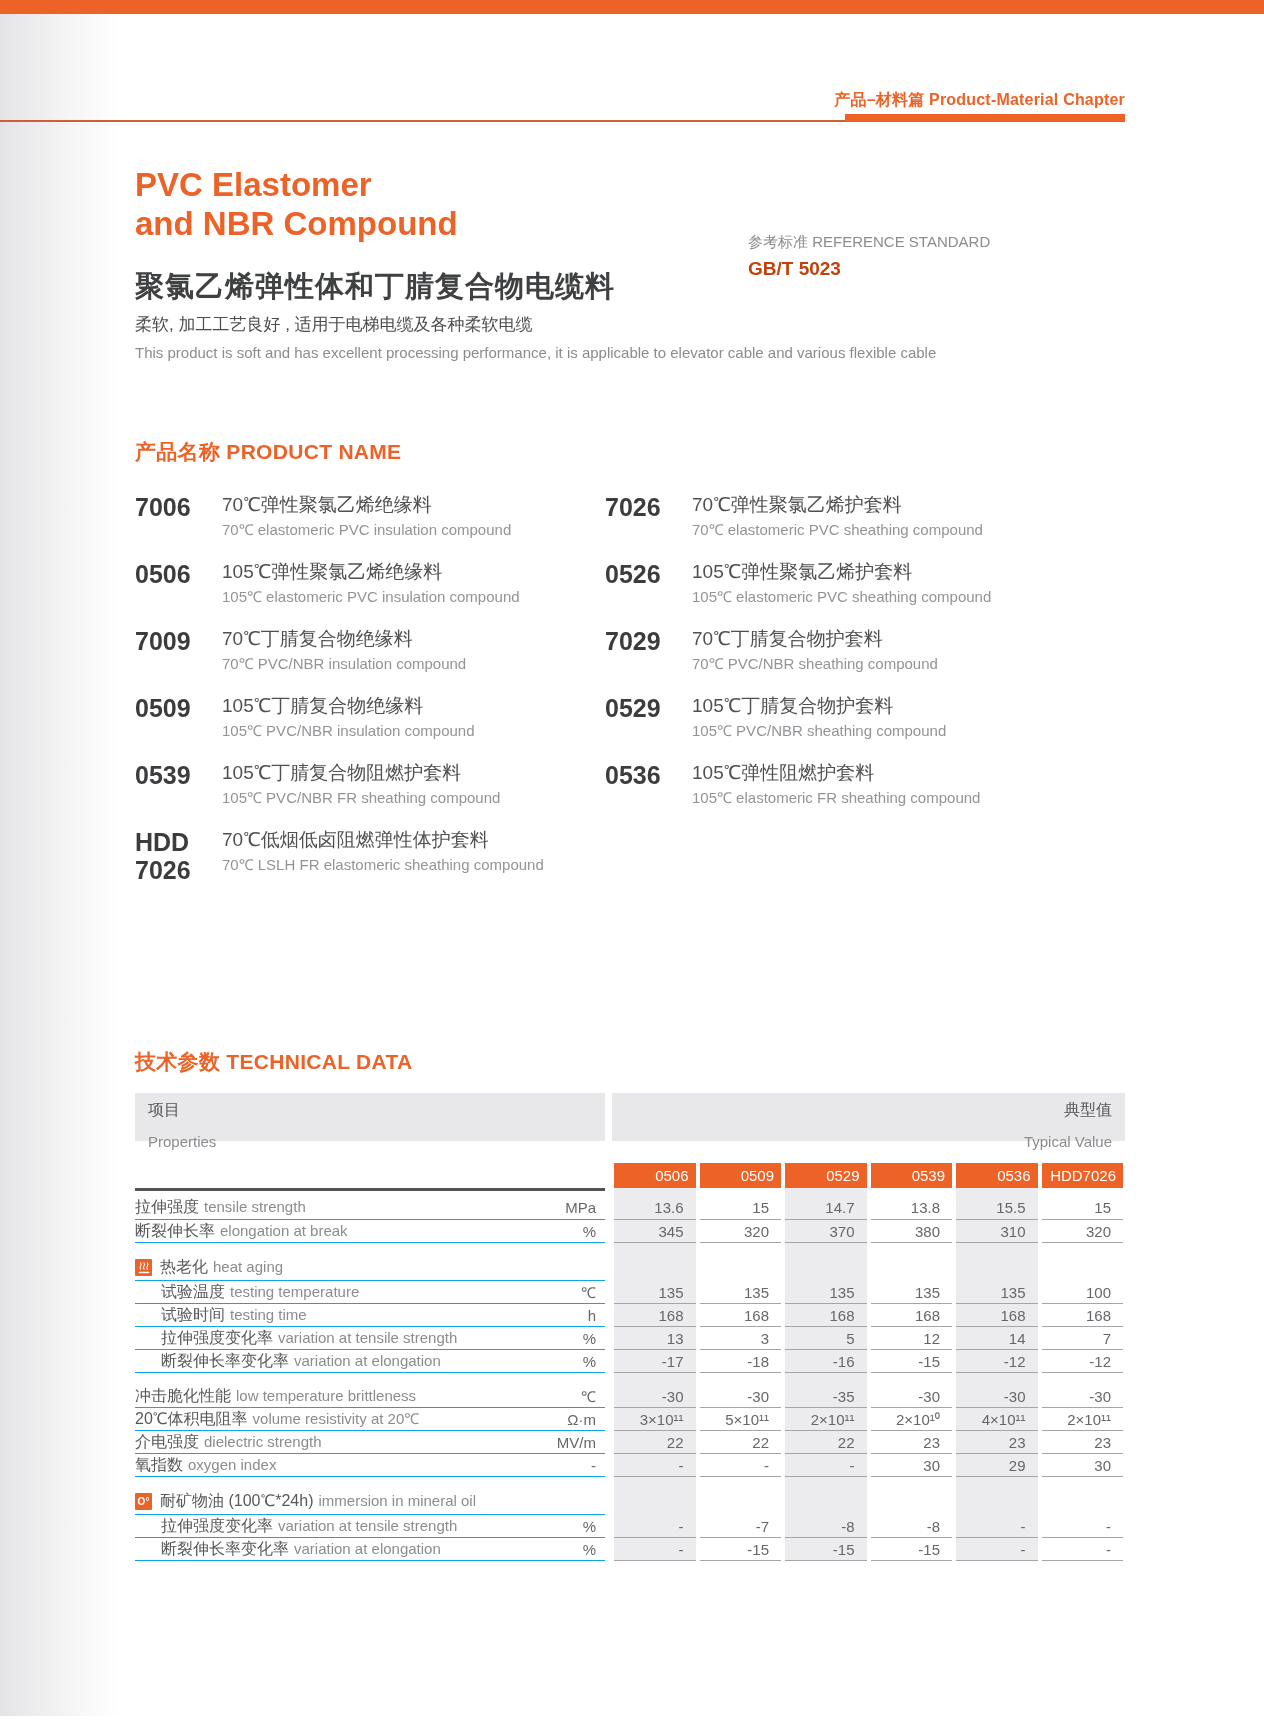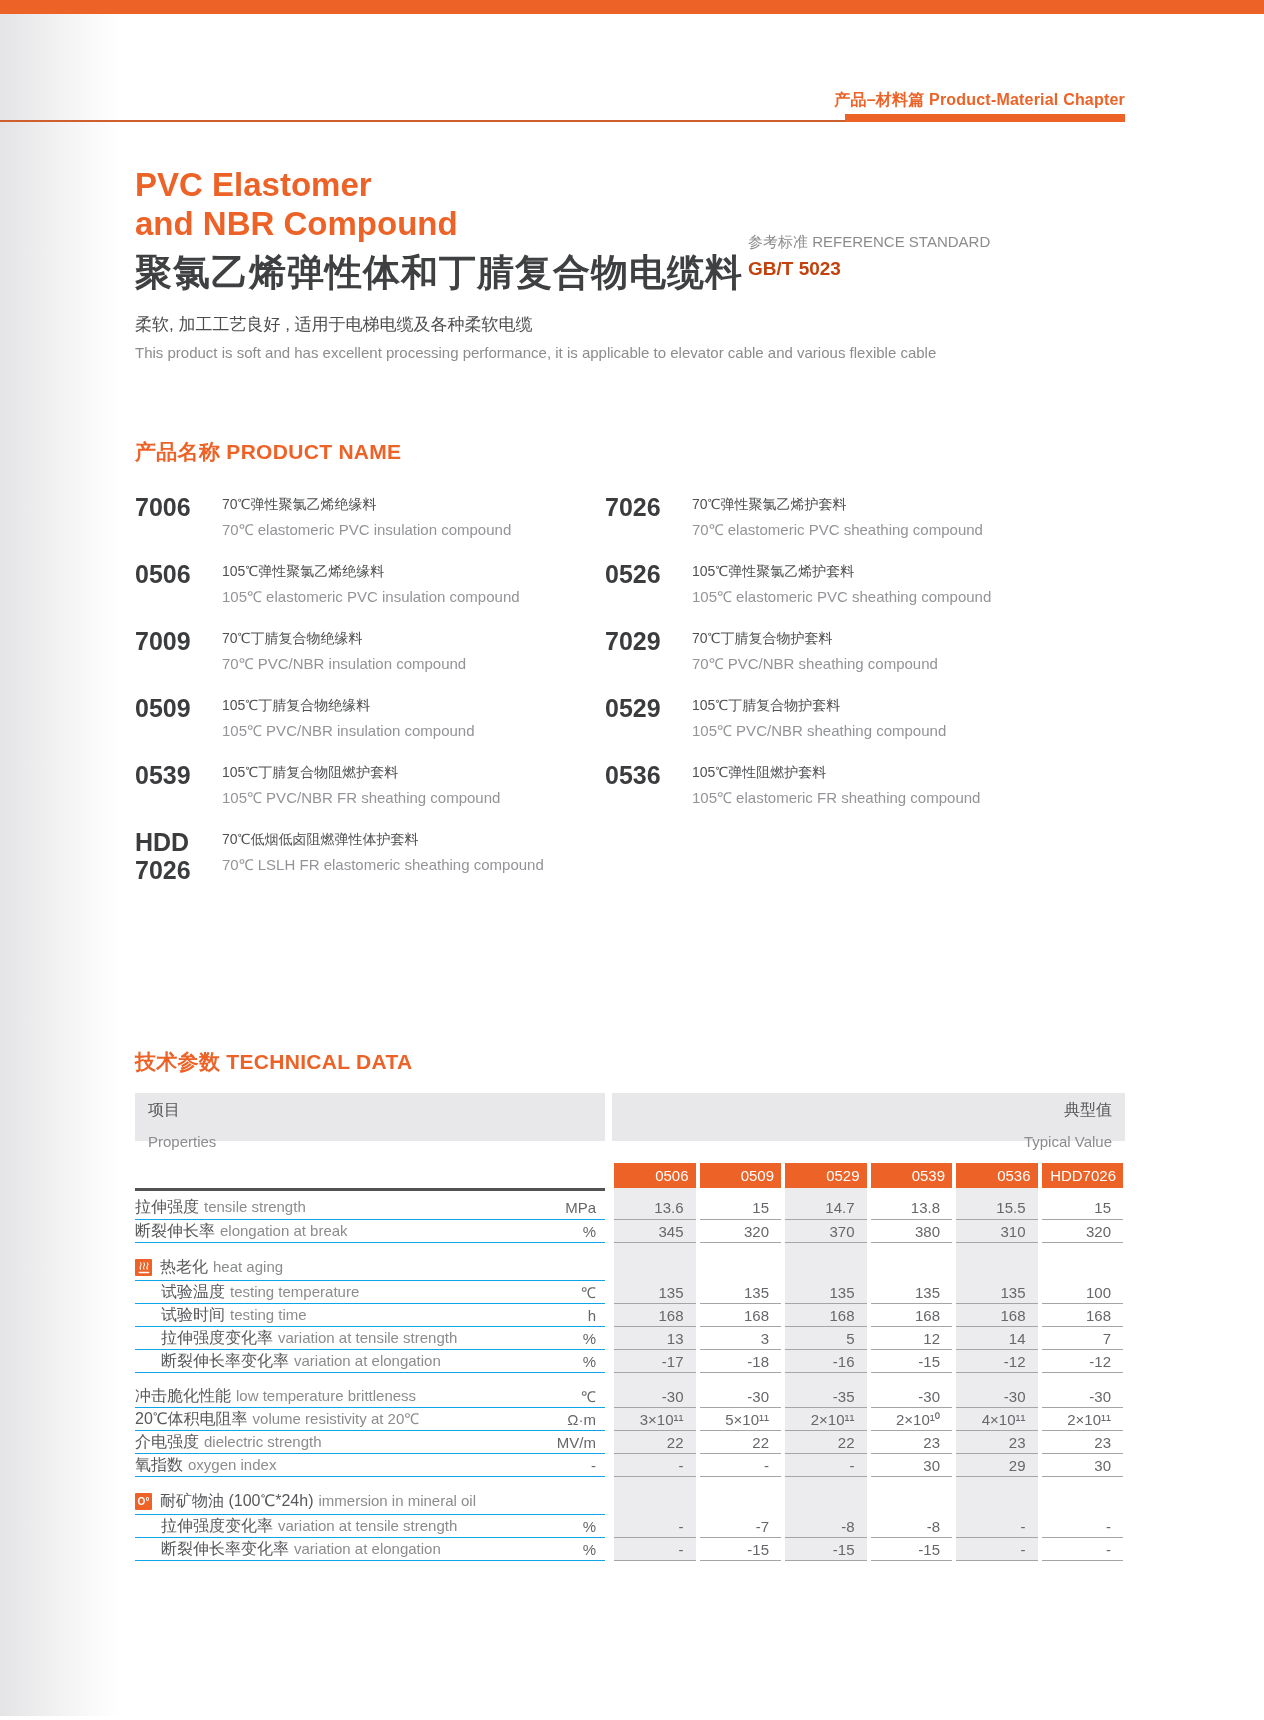--- a/index.html
+++ b/index.html
@@ -11,37 +11,37 @@
   .top-bar{position:absolute;top:0;left:0;width:1264px;height:14px;background:var(--accent);}
   .edge-shade{position:absolute;top:14px;left:0;width:120px;height:1706px;
     background:linear-gradient(to right,#E4E4E6 0%,#F4F4F5 55%,rgba(255,255,255,0) 100%);}
   .chapter{position:absolute;top:90px;left:0;width:1125px;text-align:right;
     color:var(--accent);font-size:16px;font-weight:bold;letter-spacing:.2px;}
   .rule-thin{position:absolute;top:120px;left:0;width:845px;height:2px;background:#CE6030;}
   .rule-thick{position:absolute;top:114px;left:845px;width:280px;height:8px;background:var(--accent);}
 
   .title-block{position:absolute;left:135px;top:165px;}
   .t-en{font-size:33px;line-height:39px;color:var(--accent);font-weight:bold;}
-  .t-zh{font-size:37px;color:#3F4042;font-weight:bold;margin-top:5px;letter-spacing:1px;}
+  .t-zh{font-size:29px;color:#3F4042;font-weight:bold;margin-top:24px;letter-spacing:1px;}
 
   .ref-block{position:absolute;left:748px;top:233px;}
   .ref-label{font-size:15px;color:#8B8C8E;}
   .ref-value{font-size:19px;color:#c2410c;font-weight:bold;margin-top:6px;}
 
   .desc-block{position:absolute;left:135px;top:313px;}
   .desc-zh{font-size:17px;color:#4C4D4F;}
   .desc-en{font-size:15px;color:#8B8C8E;margin-top:8px;}
 
   .sec-h{font-size:21px;color:var(--accent);font-weight:bold;letter-spacing:.3px;}
 
   .products{position:absolute;left:135px;top:438px;width:990px;}
   .prod-grid{margin-top:27px;display:grid;grid-template-columns:470px 1fr;column-gap:0;}
   .prod{display:flex;margin-bottom:21px;min-height:44px;}
   .prod-code{flex:0 0 87px;font-size:25px;font-weight:bold;color:#3B3C3E;line-height:28px;white-space:pre-line;}
-  .prod-zh{font-size:14px;color:#4F5052;line-height:23px;}
+  .prod-zh{font-size:19px;color:#4F5052;line-height:23px;}
   .prod-en{font-size:15px;color:#939498;margin-top:3px;}
 
   .technical{position:absolute;left:135px;top:1048px;width:990px;}
   .thead{display:flex;margin-top:17px;height:48px;}
   .hbox-l{flex:0 0 470px;box-sizing:border-box;background:#E8E8EA;padding:7px 13px;}
   .hgap{flex:0 0 7px;}
   .hbox-r{flex:1;box-sizing:border-box;background:#E8E8EA;padding:7px 13px;text-align:right;}
   .hb-zh{font-size:16px;color:#57585A;}
   .hb-en{font-size:15px;color:#8B8C8E;margin-top:12px;}
 

